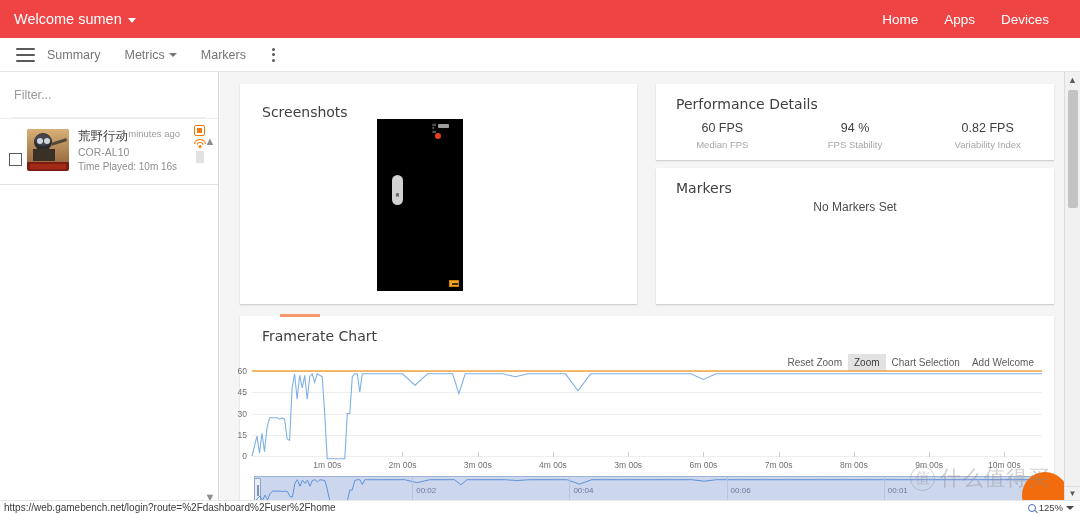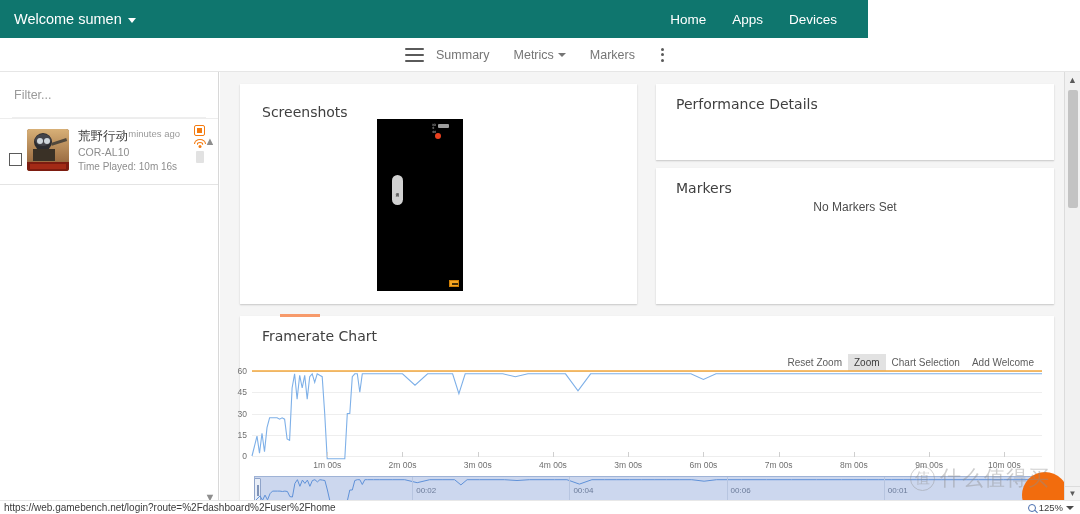--- a/index.html
+++ b/index.html
@@ -8,22 +8,22 @@
     width: 1080px; height: 514px;
     overflow: hidden;
     background: #ffffff;
     font-family: "Liberation Sans", sans-serif;
     -webkit-font-smoothing: antialiased;
   }
 
   
   #topbar {
     position: absolute; left: 0; top: 0;
-    width: 868px; height: 38px;
-    background: #0f766e;
+    width: 1080px; height: 38px;
+    background: #ef4444;
     display: flex; align-items: center;
     justify-content: space-between;
   }
   #welcome {
     color: #fff; font-size: 14.5px; font-weight: 400;
     margin-left: 14px; display: flex; align-items: center; gap: 6px;
     cursor: pointer; white-space: nowrap;
   }
   .caret-down {
     width: 0; height: 0;
@@ -40,21 +40,21 @@
     cursor: pointer; white-space: nowrap;
   }
   .navitem.active { background: #f68b2d; }
 
   
   #subbar {
     position: absolute; left: 0; top: 38px;
     width: 1080px; height: 34px;
     background: #ffffff;
     border-bottom: 1px solid #e6e6e6;
-    display: flex; align-items: center; justify-content: center;
+    display: flex; align-items: center; justify-content: flex-start;
   }
   #hamburger {
     margin-left: 16px; width: 19px; height: 14px;
     display: flex; flex-direction: column; justify-content: space-between;
     cursor: pointer;
   }
   #hamburger span { display: block; height: 2px; background: #5a5a5a; border-radius: 1px; }
   #subnav { display: flex; align-items: center; margin-right: 12px; }
   .subitem {
     color: #757575; font-size: 12.5px;
@@ -489,20 +489,34 @@
       <div id="ps-dot"></div>
       <div id="ps-pill">
         <span>进入游戏中</span>
       </div>
       <div id="ps-badge"></div>
     </div>
   </div>
 
   <div class="card" id="card-perf">
     <div class="card-title">Performance Details</div>
+    <div id="perf-stats">
+      <div class="stat">
+        <div class="stat-val">60 FPS</div>
+        <div class="stat-lbl">Median FPS</div>
+      </div>
+      <div class="stat">
+        <div class="stat-val">94 %</div>
+        <div class="stat-lbl">FPS Stability</div>
+      </div>
+      <div class="stat">
+        <div class="stat-val">0.82 FPS</div>
+        <div class="stat-lbl">Variability Index</div>
+      </div>
+    </div>
   </div>
 
   <div class="card" id="card-markers">
     <div class="card-title">Markers</div>
     <div id="markers-empty">No Markers Set</div>
   </div>
 
   <div class="card" id="card-chart">
     <div id="chart-accent"></div>
     <div class="card-title">Framerate Chart</div>

